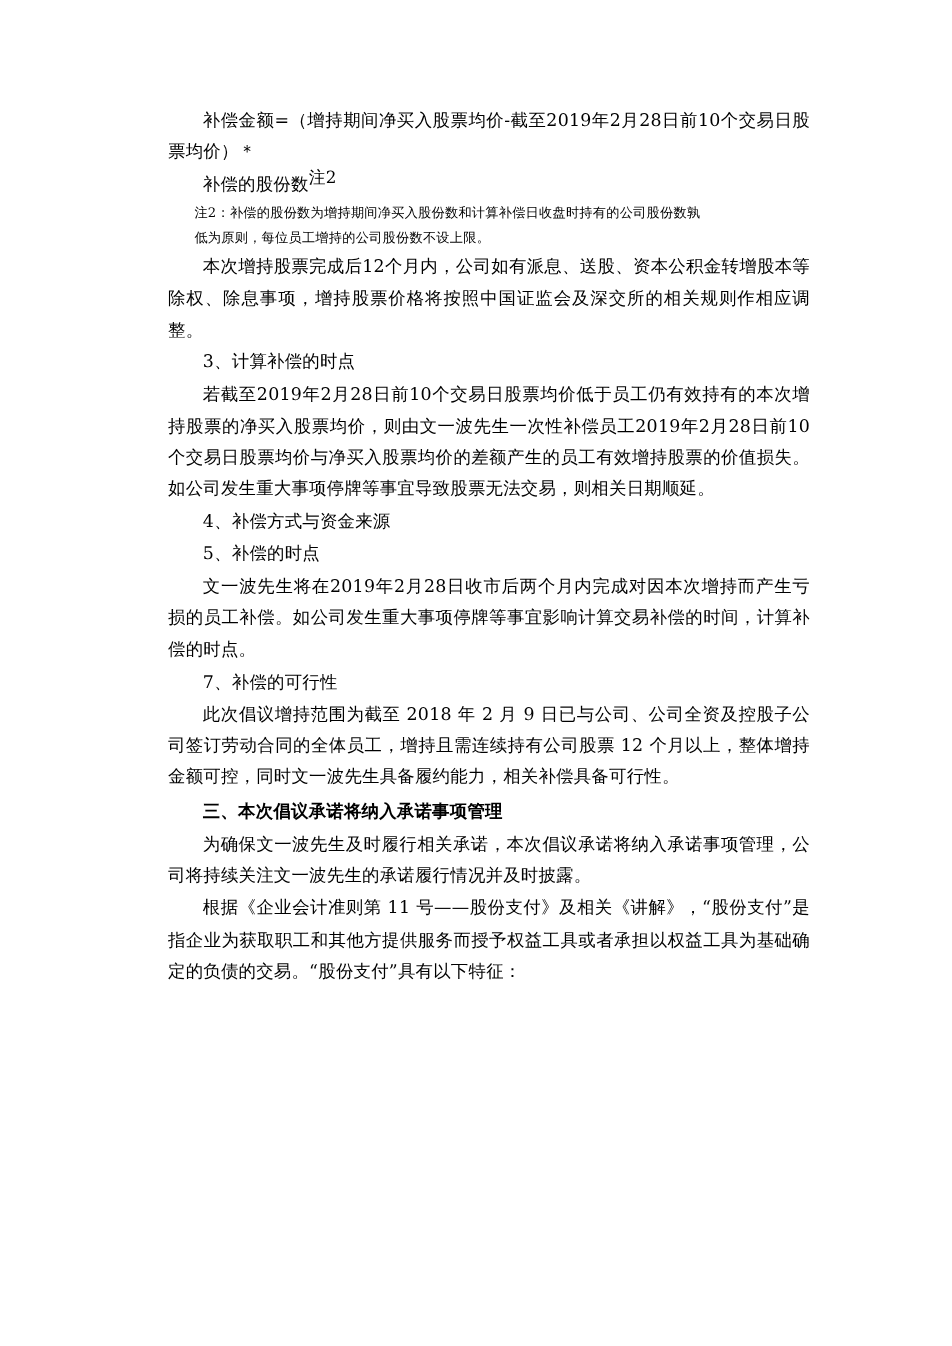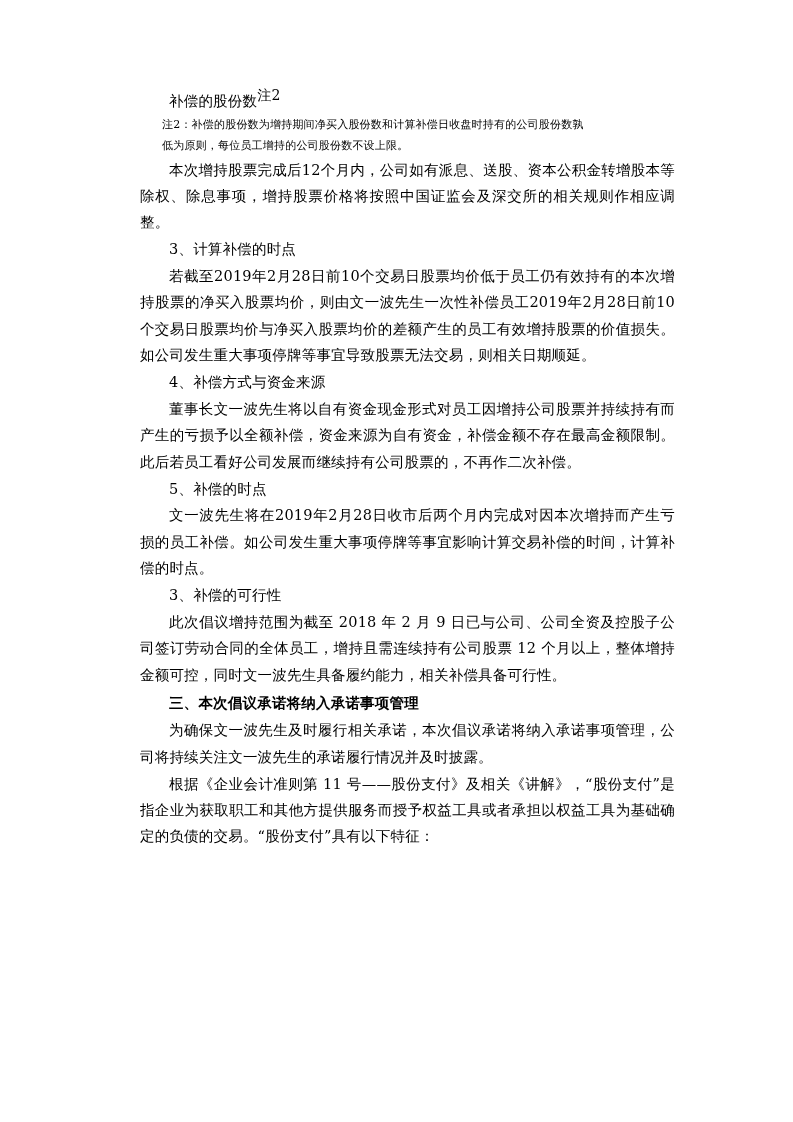--- a/index.html
+++ b/index.html
@@ -59,38 +59,38 @@
   .formula-cont {
     text-indent: 2em;
   }
 </style>
 </head>
 <body>
 
 <div class="page">
   <div class="doc-body">
 
+    <p class="formula">补偿金额=（增持期间净买入股票均价-截至2019年2月28日前10个交易日股票均价）＊</p>
 
     <p class="formula-cont"><span>补偿的股份数</span><sup>注2</sup></p>
 
     <p class="note">注2：补偿的股份数为增持期间净买入股份数和计算补偿日收盘时持有的公司股份数孰</p>
     <p class="note noindent">低为原则，每位员工增持的公司股份数不设上限。</p>
 
     <p class="indent2">本次增持股票完成后12个月内，公司如有派息、送股、资本公积金转增股本等除权、除息事项，增持股票价格将按照中国证监会及深交所的相关规则作相应调整。</p>
 
     <p class="indent2">3、计算补偿的时点</p>
     <p class="indent2">若截至2019年2月28日前10个交易日股票均价低于员工仍有效持有的本次增持股票的净买入股票均价，则由文一波先生一次性补偿员工2019年2月28日前10个交易日股票均价与净买入股票均价的差额产生的员工有效增持股票的价值损失。如公司发生重大事项停牌等事宜导致股票无法交易，则相关日期顺延。</p>
 
     <p class="indent2">4、补偿方式与资金来源</p>
-    <p class="indent2">董事长文一波先生将以自有资金现金形式对员工因增持公司股票并持续持有而产生的亏损予以全额补偿，资金来源为自有资金，补偿金额不存在最高金额限制。此后若员工看好公司发展而继续持有公司股票的，不再作二次补偿。</p>
 
     <p class="indent2">5、补偿的时点</p>
     <p class="indent2">文一波先生将在2019年2月28日收市后两个月内完成对因本次增持而产生亏损的员工补偿。如公司发生重大事项停牌等事宜影响计算交易补偿的时间，计算补偿的时点。</p>
 
-    <p class="indent2">3、补偿的可行性</p>
+    <p class="indent2">7、补偿的可行性</p>
     <p class="indent2">此次倡议增持范围为截至 2018 年 2 月 9 日已与公司、公司全资及控股子公司签订劳动合同的全体员工，增持且需连续持有公司股票 12 个月以上，整体增持金额可控，同时文一波先生具备履约能力，相关补偿具备可行性。</p>
 
     <p class="heading">三、本次倡议承诺将纳入承诺事项管理</p>
     <p class="indent2">为确保文一波先生及时履行相关承诺，本次倡议承诺将纳入承诺事项管理，公司将持续关注文一波先生的承诺履行情况并及时披露。</p>
 
     <p class="indent2">根据《企业会计准则第 11 号——股份支付》及相关《讲解》，“股份支付”是指企业为获取职工和其他方提供服务而授予权益工具或者承担以权益工具为基础确定的负债的交易。“股份支付”具有以下特征：</p>
 
 
   </div>
 </div>

